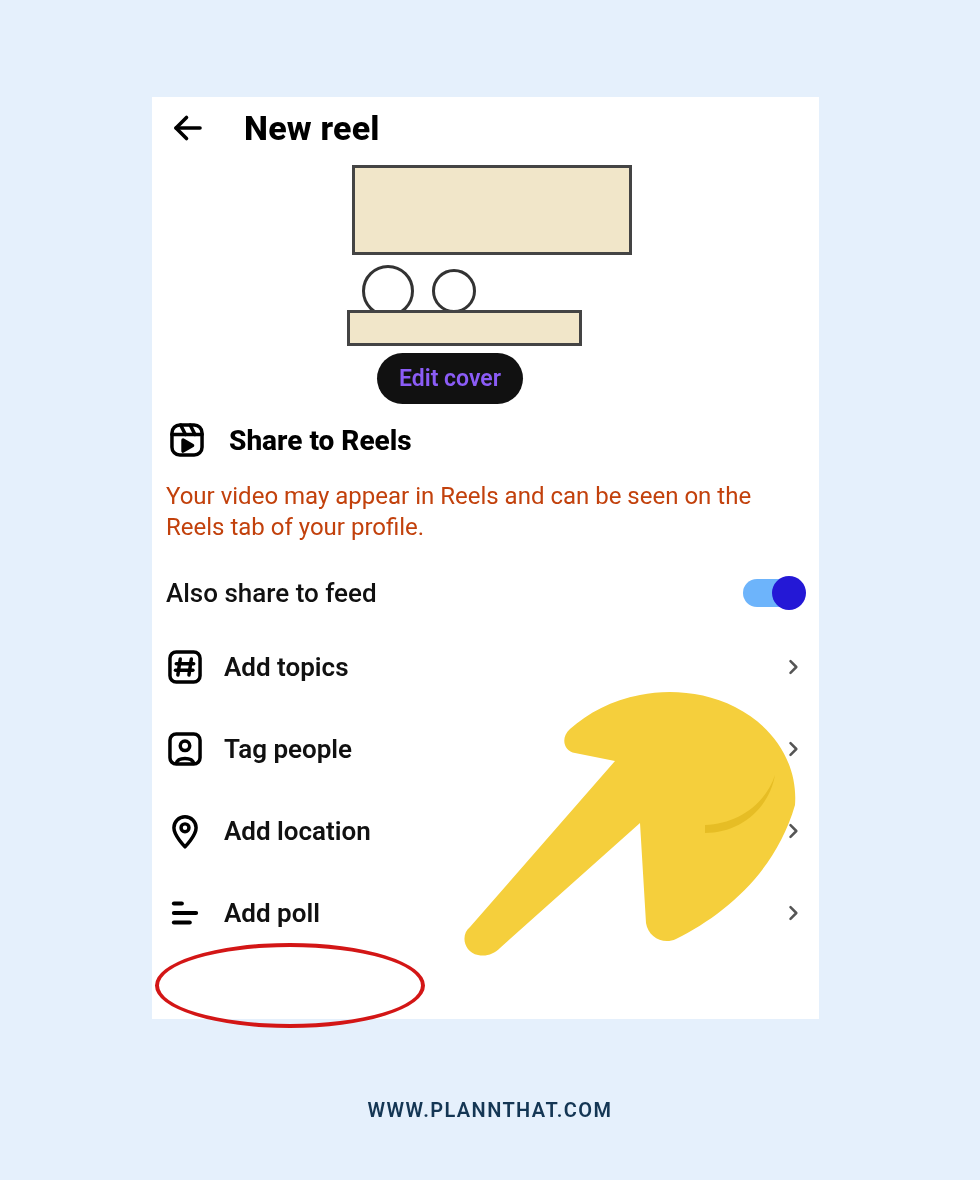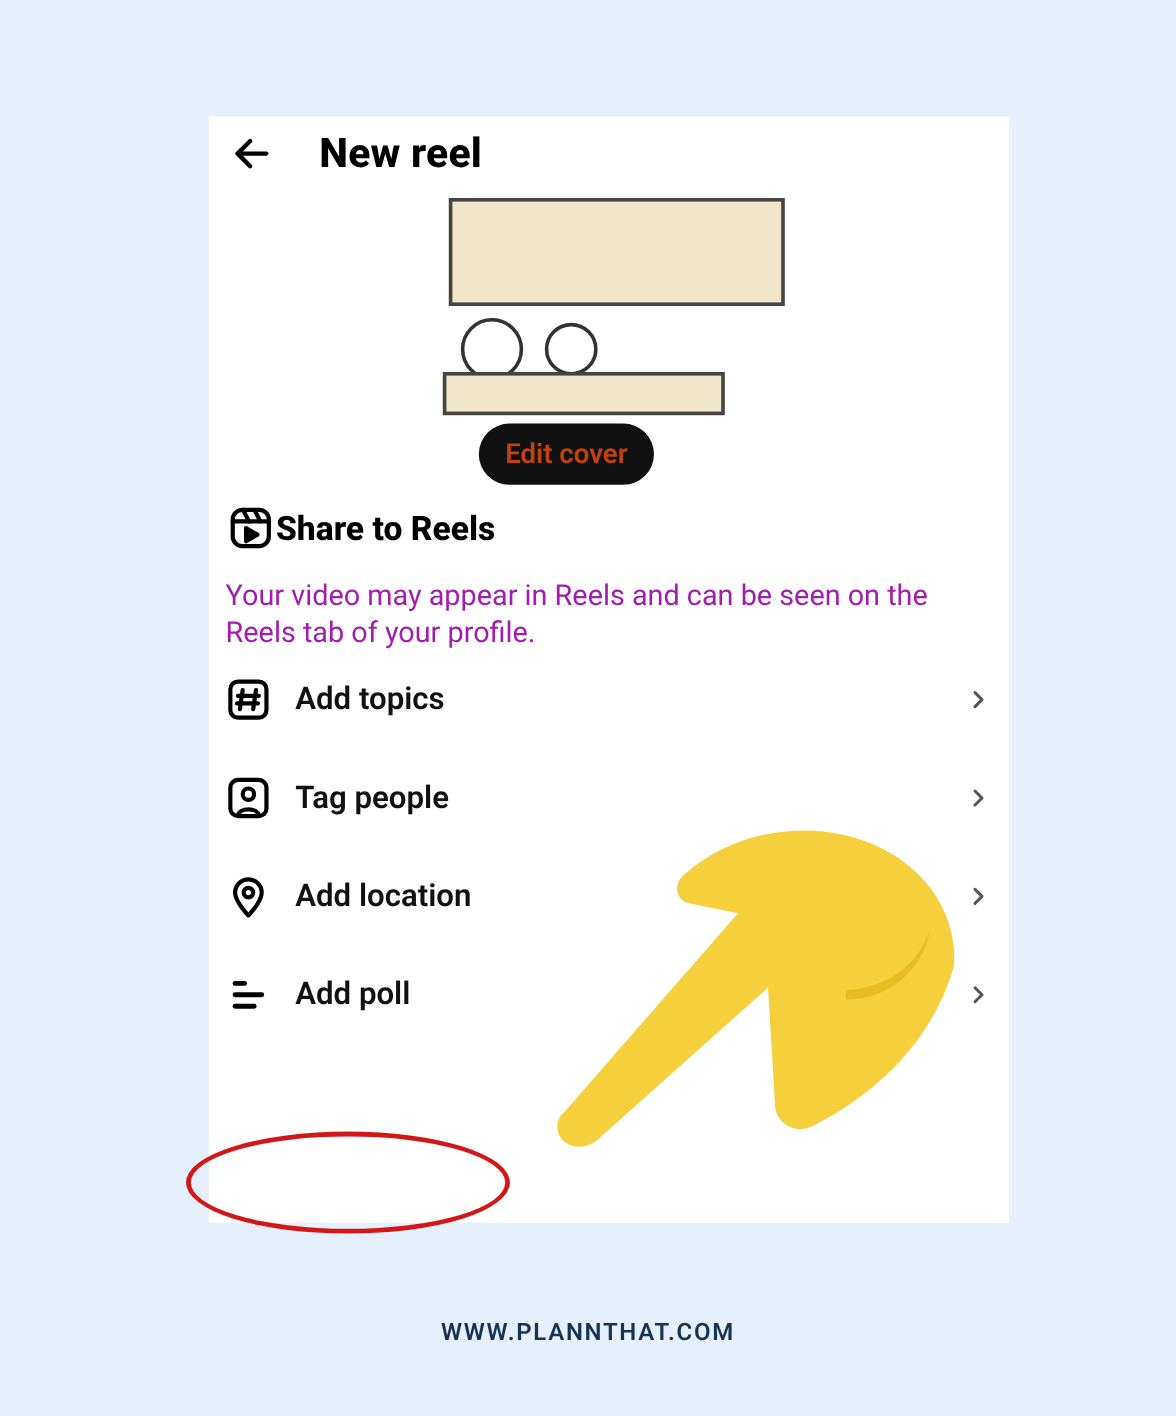--- a/index.html
+++ b/index.html
@@ -6,21 +6,21 @@
   body {
     width: 980px;
     height: 1180px;
     background: #e5f0fc;
     font-family: -apple-system, BlinkMacSystemFont, "Segoe UI", Roboto, Helvetica, Arial, sans-serif;
     position: relative;
     overflow: hidden;
   }
   .phone {
     position: absolute;
-    left: 174px;
+    left: 152px;
     top: 97px;
     width: 667px;
     height: 922px;
     background: #fff;
     overflow: hidden;
   }
   .header {
     display: flex;
     align-items: center;
     padding: 4px 14px 0 14px;
@@ -86,44 +86,44 @@
     justify-content: center;
     text-align: center;
     padding: 4px;
     line-height: 1.1;
     letter-spacing: .5px;
   }
   .edit-cover {
     position: absolute;
     left: 225px; top: 198px;
     background: #111;
-    color: #c2410c;
+    color: #8b5cf6;
     font-size: 23px;
     font-weight: 600;
     padding: 12px 22px;
     border-radius: 26px;
   }
   .share-reels {
     display: flex;
     align-items: center;
-    gap: 2px;
+    gap: 23px;
     padding: 26px 16px 8px 16px;
   }
   .reels-icon {
     width: 38px; height: 38px;
   }
   .share-title {
     font-size: 28px;
     font-weight: 800;
   }
   .share-desc {
     padding: 14px 16px 0 14px;
     font-size: 24px;
     line-height: 1.28;
-    color: #a21caf;
+    color: #c2410c;
   }
   .feed-row {
     display: flex;
     align-items: center;
     justify-content: space-between;
     padding: 36px 16px 18px 14px;
   }
   .feed-label {
     font-size: 26px;
     font-weight: 500;
@@ -223,20 +223,24 @@
       <path d="M2.5 8.5 h19"></path>
       <path d="M8 2.5 l3 6"></path>
       <path d="M14 2.5 l3 6"></path>
       <path d="M9.5 12 l6 3.5 -6 3.5 z" fill="#000"></path>
     </svg>
     <div class="share-title">Share to Reels</div>
   </div>
 
   <div class="share-desc">Your video may appear in Reels and can be seen on the Reels tab of your profile.</div>
 
+  <div class="feed-row">
+    <div class="feed-label">Also share to feed</div>
+    <div class="toggle"></div>
+  </div>
 
   <div class="opt-row">
     <svg class="opt-icon" viewBox="0 0 24 24" fill="none" stroke="#000" stroke-width="2.2" stroke-linecap="round" stroke-linejoin="round">
       <rect x="2.5" y="2.5" width="19" height="19" rx="4"></rect>
       <line x1="9" y1="7" x2="7.5" y2="17"></line>
       <line x1="16" y1="7" x2="14.5" y2="17"></line>
       <line x1="6.5" y1="10" x2="17.5" y2="10"></line>
       <line x1="6" y1="14" x2="17" y2="14"></line>
     </svg>
     <div class="opt-label">Add topics</div>

